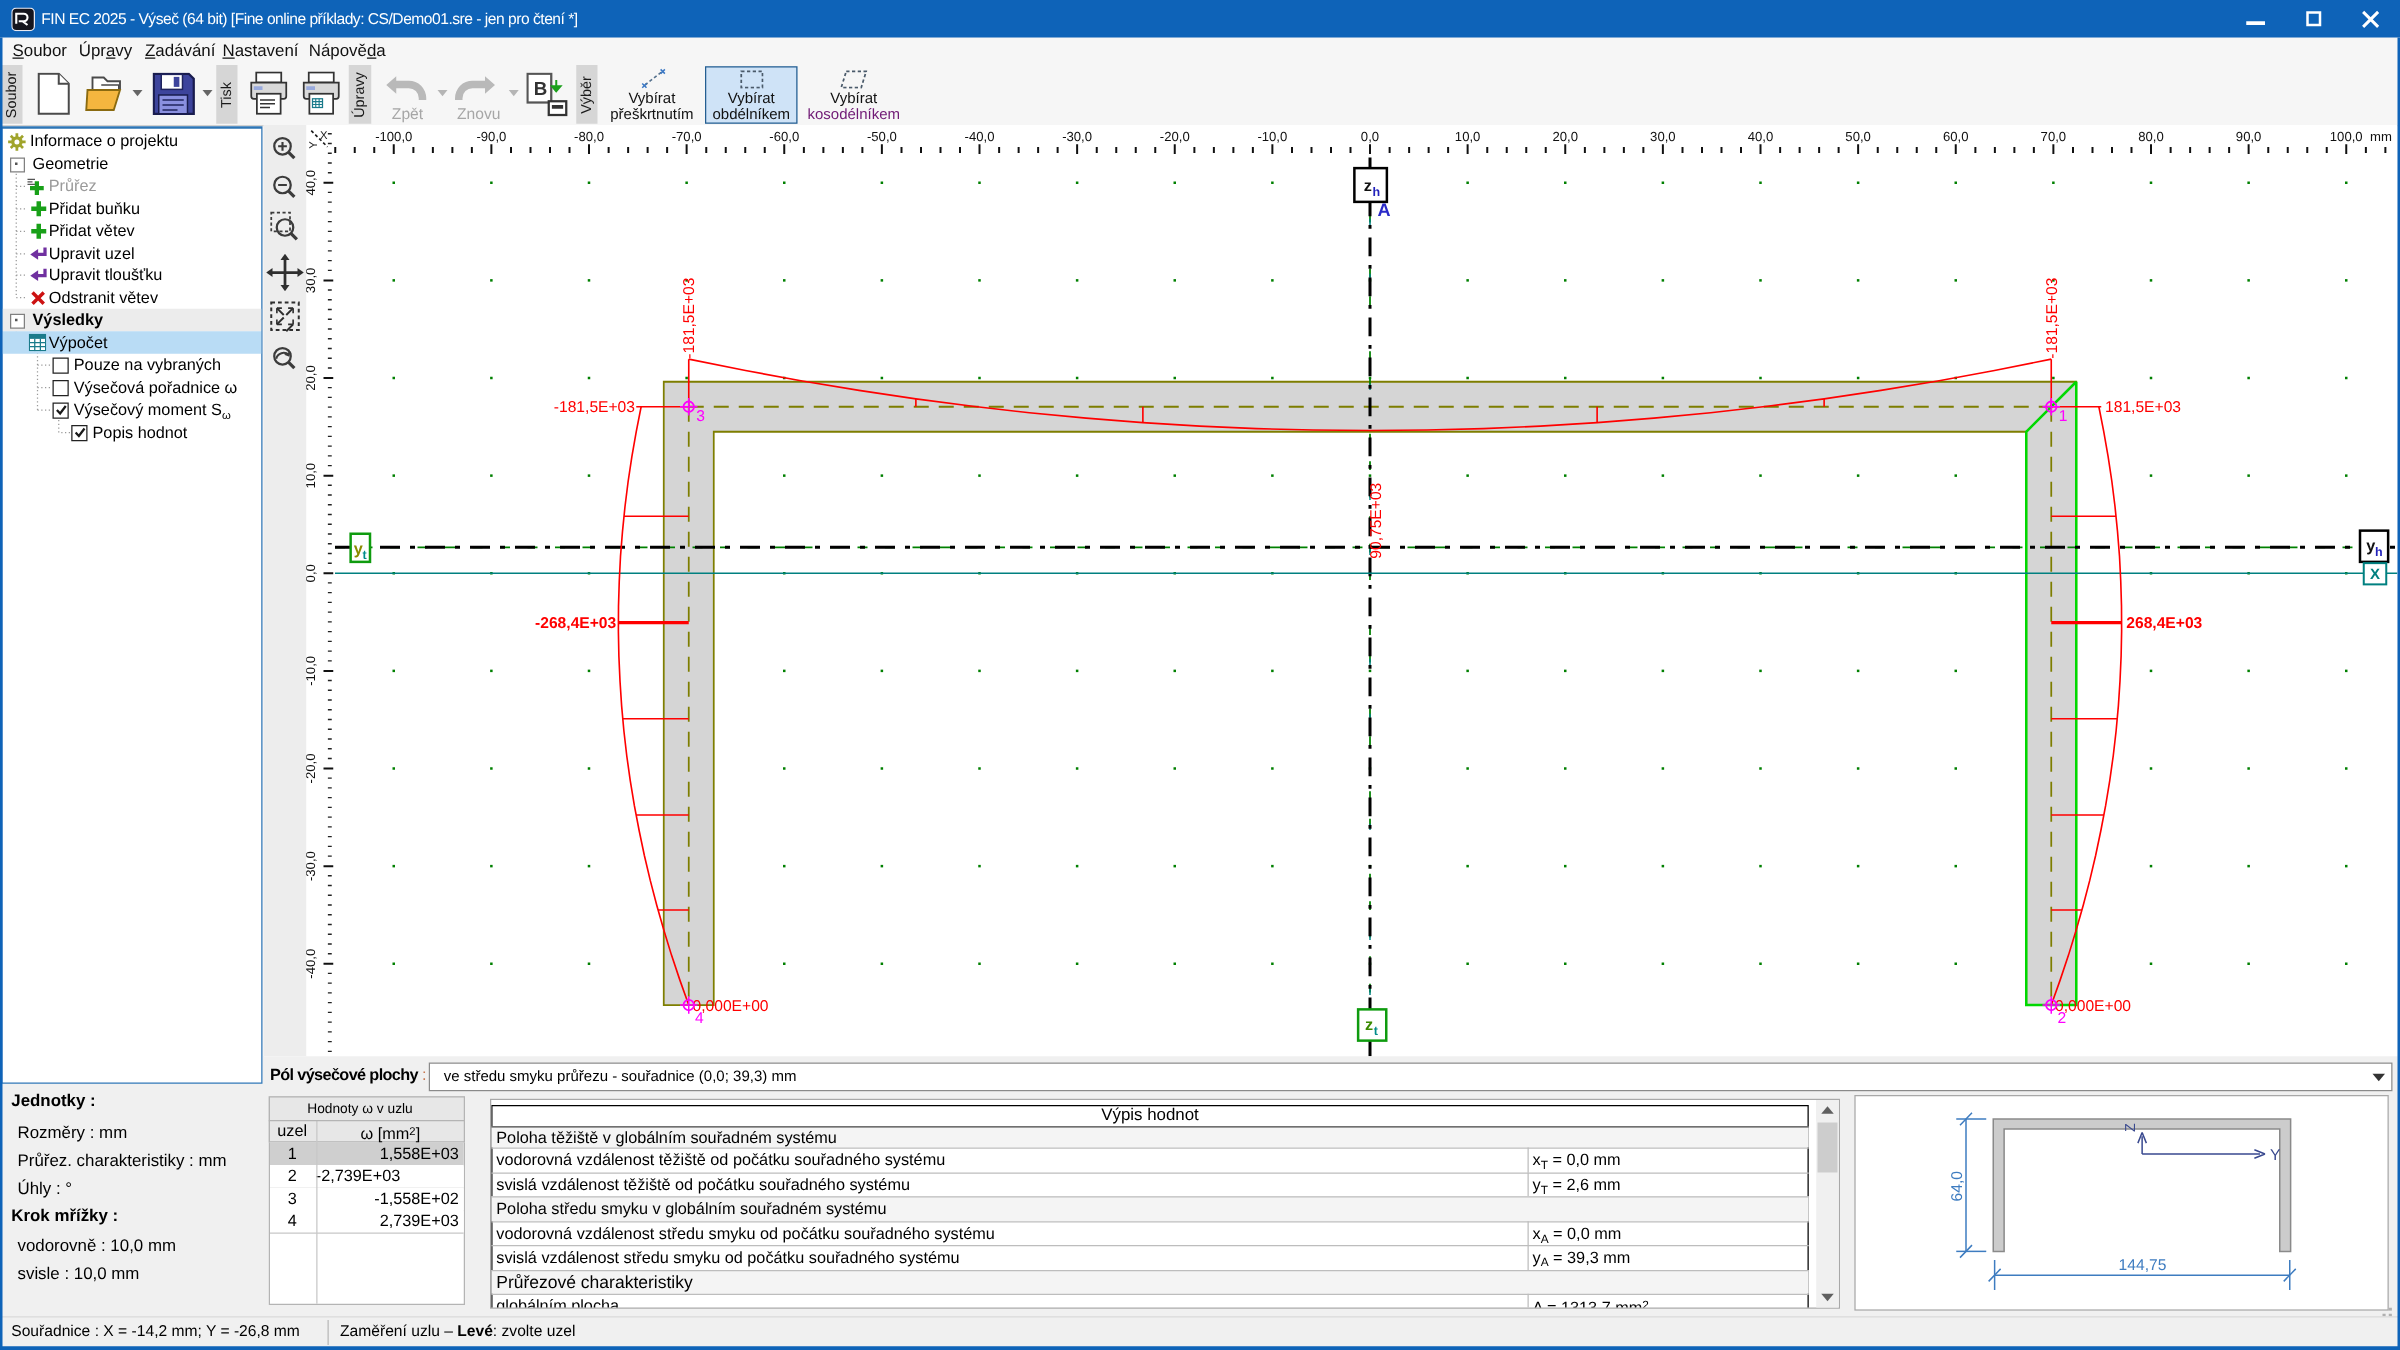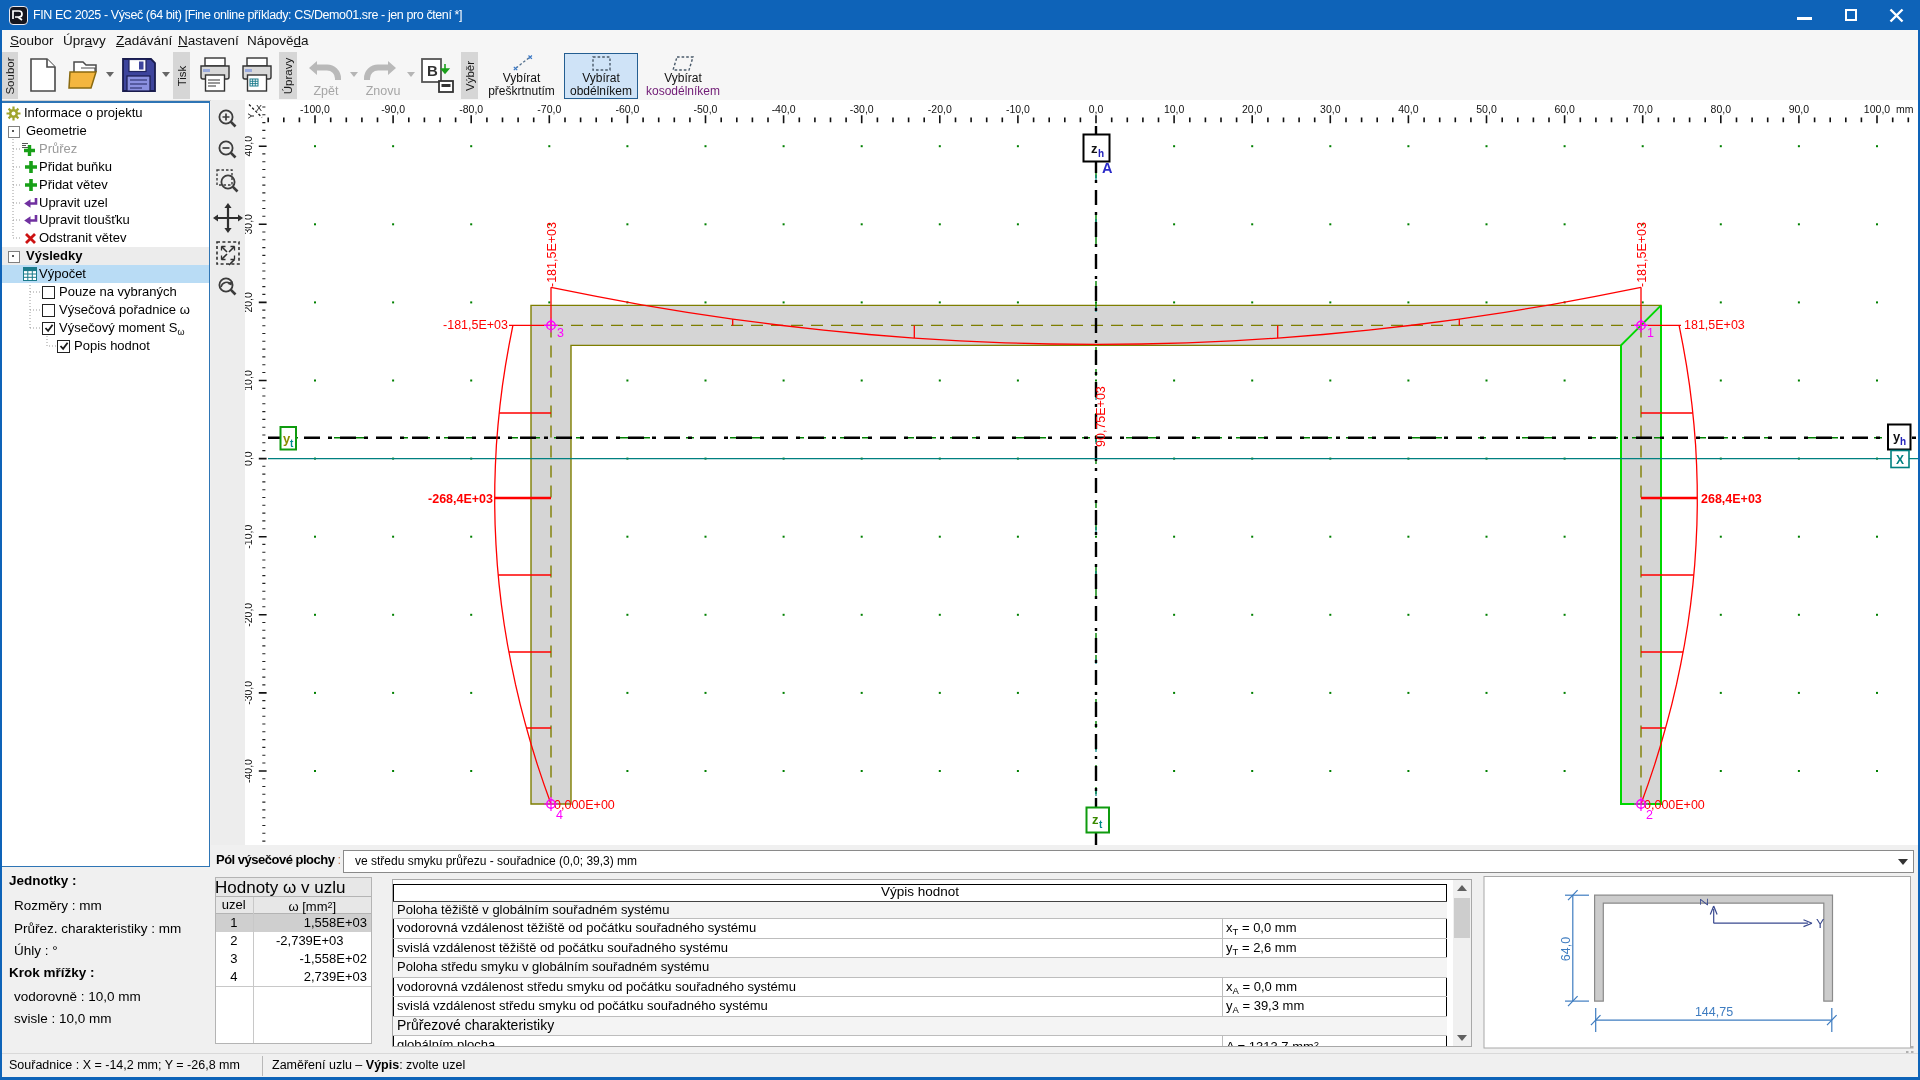--- a/index.html
+++ b/index.html
@@ -516,29 +516,29 @@
 <div style="position:absolute;left:1898px;top:859px;width:0;height:0;border:5px solid transparent;border-top:6px solid #333"></div>
 <div style="position:absolute;left:9px;top:872px;height:18px;line-height:18px;font-size:13.5px;font-weight:bold;color:#000;white-space:nowrap">Jednotky :</div>
 <div style="position:absolute;left:14px;top:897px;height:18px;line-height:18px;font-size:13.5px;font-weight:normal;color:#000;white-space:nowrap">Rozměry : mm</div>
 <div style="position:absolute;left:14px;top:920px;height:18px;line-height:18px;font-size:13.5px;font-weight:normal;color:#000;white-space:nowrap">Průřez. charakteristiky : mm</div>
 <div style="position:absolute;left:14px;top:942px;height:18px;line-height:18px;font-size:13.5px;font-weight:normal;color:#000;white-space:nowrap">Úhly : °</div>
 <div style="position:absolute;left:9px;top:964px;height:18px;line-height:18px;font-size:13.5px;font-weight:bold;color:#000;white-space:nowrap">Krok mřížky :</div>
 <div style="position:absolute;left:14px;top:988px;height:18px;line-height:18px;font-size:13.5px;font-weight:normal;color:#000;white-space:nowrap">vodorovně : 10,0 mm</div>
 <div style="position:absolute;left:14px;top:1010px;height:18px;line-height:18px;font-size:13.5px;font-weight:normal;color:#000;white-space:nowrap">svisle : 10,0 mm</div>
 <div style="position:absolute;left:215px;top:877px;width:157px;height:167px;background:#fff;border:1px solid #b4b4b4;box-sizing:border-box"></div>
 <div style="position:absolute;left:215px;top:877px;width:157px;height:37px;background:#e7e7e7;border:1px solid #b4b4b4;box-sizing:border-box"></div>
-<div style="position:absolute;left:215px;top:878px;width:146px;height:19px;line-height:19px;font-size:17px;">Hodnoty ω v uzlu</div>
+<div style="position:absolute;left:215px;top:878px;width:146px;height:19px;line-height:19px;font-size:11px;text-align:center">Hodnoty ω v uzlu</div>
 <div style="position:absolute;left:215px;top:896px;width:37.599999999999994px;height:18px;line-height:18px;font-size:13px;text-align:center">uzel</div>
 <div style="position:absolute;left:252.6px;top:896px;width:119.4px;height:18px;line-height:18px;font-size:13px;text-align:center">ω [mm<sup style="font-size:9px">2</sup>]</div>
 <div style="position:absolute;left:216px;top:914px;width:155px;height:18px;background:#cfcfcf;border-bottom:1px solid #c8c8c8"></div>
 <div style="position:absolute;left:215px;top:914px;width:37.599999999999994px;height:18px;line-height:18px;font-size:13px;text-align:center">1</div>
 <div style="position:absolute;left:252.6px;top:914px;width:114.4px;height:18px;line-height:18px;font-size:13px;text-align:right">1,558E+03</div>
 <div style="position:absolute;left:216px;top:932px;width:155px;height:18px;background:#fff;border-bottom:1px solid #c8c8c8"></div>
 <div style="position:absolute;left:215px;top:932px;width:37.599999999999994px;height:18px;line-height:18px;font-size:13px;text-align:center">2</div>
-<div style="position:absolute;left:252.6px;top:932px;width:114.4px;height:18px;line-height:18px;font-size:13px;text-align:center">-2,739E+03</div>
+<div style="position:absolute;left:252.6px;top:932px;width:114.4px;height:18px;line-height:18px;font-size:13px;text-align:left">-2,739E+03</div>
 <div style="position:absolute;left:216px;top:950px;width:155px;height:18px;background:#fff;border-bottom:1px solid #c8c8c8"></div>
 <div style="position:absolute;left:215px;top:950px;width:37.599999999999994px;height:18px;line-height:18px;font-size:13px;text-align:center">3</div>
 <div style="position:absolute;left:252.6px;top:950px;width:114.4px;height:18px;line-height:18px;font-size:13px;text-align:right">-1,558E+02</div>
 <div style="position:absolute;left:216px;top:968px;width:155px;height:18px;background:#fff;border-bottom:1px solid #c8c8c8"></div>
 <div style="position:absolute;left:215px;top:968px;width:37.599999999999994px;height:18px;line-height:18px;font-size:13px;text-align:center">4</div>
 <div style="position:absolute;left:252.6px;top:968px;width:114.4px;height:18px;line-height:18px;font-size:13px;text-align:right">2,739E+03</div>
 <div style="position:absolute;left:252.6px;top:896px;width:1px;height:147px;background:#c8c8c8"></div>
 <div style="position:absolute;left:215px;top:895.5px;width:157px;height:1px;background:#b4b4b4"></div>
 <div style="position:absolute;left:391.5px;top:879px;width:1080.5px;height:167.5px;background:#fff;border:1px solid #a8a8a8;box-sizing:border-box"></div>
 <div style="position:absolute;left:392.5px;top:880px;width:1059.5px;height:165.5px;overflow:hidden">
@@ -611,16 +611,16 @@
       <rect x="5" y="10" width="2.5" height="2.5"></rect>
       <rect x="10" y="0" width="2.5" height="2.5"></rect>
       <rect x="0" y="10" width="2.5" height="2.5"></rect>
       <rect x="5" y="5" width="2.5" height="2.5"></rect>
     </g>
   </svg>
 
 <div style="position:absolute;left:0;top:1052.5px;width:1920px;height:24px;background:#f0f0f0;border-top:1px solid #d9d9d9"></div>
 <div style="position:absolute;left:9px;top:1057px;height:17px;line-height:17px;font-size:12.5px;color:#000">Souřadnice : X = -14,2 mm; Y = -26,8 mm</div>
 <div style="position:absolute;left:262px;top:1056px;width:1px;height:20px;background:#b8b8b8"></div>
-<div style="position:absolute;left:272px;top:1057px;height:17px;line-height:17px;font-size:12.5px;color:#000">Zaměření uzlu – <b>Výpis</b>: zvolte uzel</div>
+<div style="position:absolute;left:272px;top:1057px;height:17px;line-height:17px;font-size:12.5px;color:#000">Zaměření uzlu – <b>Levé</b>: zvolte uzel</div>
 <div style="position:absolute;left:0;top:1076.5px;width:1920px;height:3.5px;background:#0e63b8"></div>
 <div style="position:absolute;left:0;top:30px;width:2px;height:1050px;background:#0e63b8"></div>
 <div style="position:absolute;left:1918px;top:30px;width:2px;height:1050px;background:#0e63b8"></div>
 
 </body></html>

